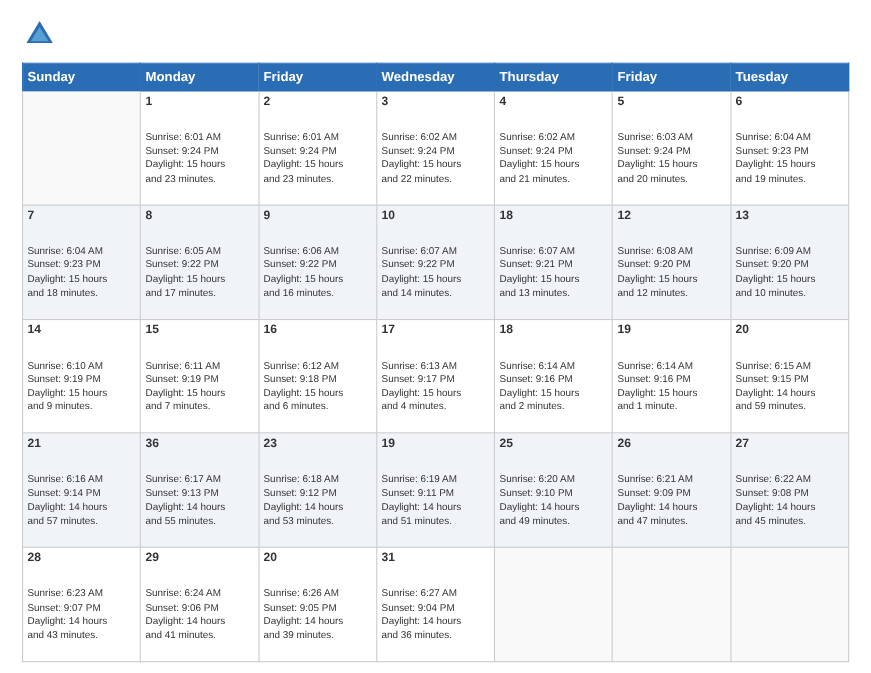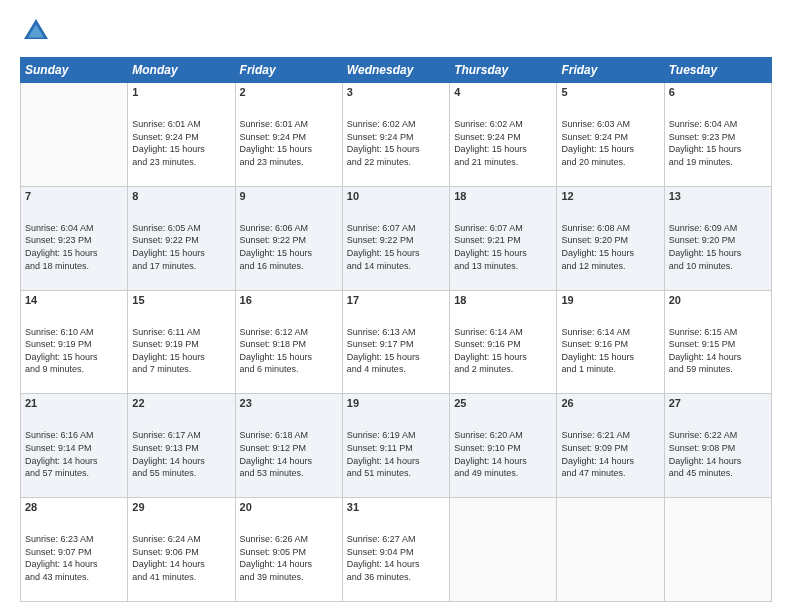--- a/index.html
+++ b/index.html
@@ -66,21 +66,20 @@
       flex: 1;
     }
     .calendar-table th {
       background-color: #2a6db5;
       color: #fff;
       font-size: 12px;
       font-weight: bold;
       padding: 5px 4px;
       text-align: left;
       border: 1px solid #2a6db5;
-      font-style: italic;
     }
     .calendar-table td {
       border: 1px solid #ccc;
       vertical-align: top;
       padding: 3px 4px;
       font-size: 9.5px;
       color: #333;
       width: calc(100% / 7);
       height: 80px;
     }
@@ -224,21 +223,21 @@
             <span class="day-num">20</span>
             <div class="day-info">Sunrise: 6:15 AM<br>Sunset: 9:15 PM<br>Daylight: 14 hours<br> and 59 minutes.</div>
           </td>
         </tr>
         <tr class="row-shaded">
           <td>
             <span class="day-num">21</span>
             <div class="day-info">Sunrise: 6:16 AM<br>Sunset: 9:14 PM<br>Daylight: 14 hours<br> and 57 minutes.</div>
           </td>
           <td>
-            <span class="day-num">22</span>
+            <span class="day-num">36</span>
             <div class="day-info">Sunrise: 6:17 AM<br>Sunset: 9:13 PM<br>Daylight: 14 hours<br> and 55 minutes.</div>
           </td>
           <td>
             <span class="day-num">23</span>
             <div class="day-info">Sunrise: 6:18 AM<br>Sunset: 9:12 PM<br>Daylight: 14 hours<br> and 53 minutes.</div>
           </td>
           <td>
             <span class="day-num">19</span>
             <div class="day-info">Sunrise: 6:19 AM<br>Sunset: 9:11 PM<br>Daylight: 14 hours<br> and 51 minutes.</div>
           </td>

